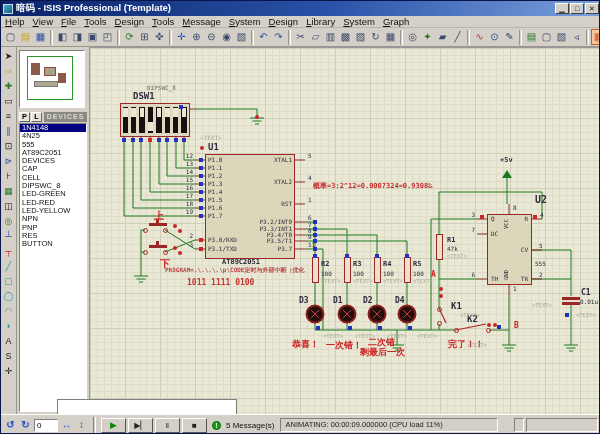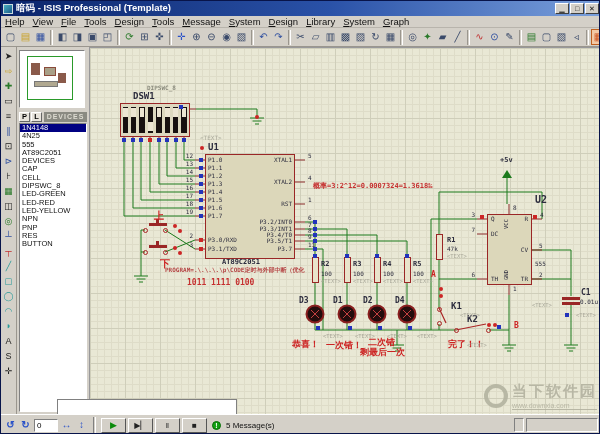--- a/index.html
+++ b/index.html
@@ -176,27 +176,20 @@
         <div class="dev">LED-GREEN</div>
         <div class="dev">LED-RED</div>
         <div class="dev">LED-YELLOW</div>
         <div class="dev">NPN</div>
         <div class="dev">PNP</div>
         <div class="dev">RES</div>
         <div class="dev">BUTTON</div>
       </div>
   </div>
   <div class="schem" id="schem">
-    <div class="watermark">
-      <div class="wm-o"></div>
-      <div>
-        <div class="wm-cn">当下软件园</div>
-        <div class="wm-en">www.downxia.com</div>
-      </div>
-    </div>
   <svg width="512" height="367">
         <polyline points="100,61 106,61" fill="none" stroke="#8a2a2a" stroke-width="1"></polyline>
         <polyline points="106,61 167,61 167,70" fill="none" stroke="#1c7a1c" stroke-width="1"></polyline>
         <polyline points="51,182 55,182" fill="none" stroke="#1c7a1c" stroke-width="1"></polyline>
         <polyline points="51,204 55,204" fill="none" stroke="#1c7a1c" stroke-width="1"></polyline>
         <polyline points="51,182 51,228" fill="none" stroke="#1c7a1c" stroke-width="1"></polyline>
         <polyline points="75,182 105,201" fill="none" stroke="#1c7a1c" stroke-width="1"></polyline>
         <polyline points="75,204 105,192" fill="none" stroke="#1c7a1c" stroke-width="1"></polyline>
         <polyline points="215,174 225,174 225,209" fill="none" stroke="#1c7a1c" stroke-width="1"></polyline>
         <polyline points="215,181 257,181 257,209" fill="none" stroke="#1c7a1c" stroke-width="1"></polyline>
@@ -420,21 +413,21 @@
       <div class="stext" style="left: 218px; top: 170px; font-size: 6px; color: rgb(43, 43, 61); transform: translateY(-50%);">6</div>
       <div class="stext" style="left: 218px; top: 177px; font-size: 6px; color: rgb(43, 43, 61); transform: translateY(-50%);">7</div>
       <div class="stext" style="left: 218px; top: 183px; font-size: 6px; color: rgb(43, 43, 61); transform: translateY(-50%);">8</div>
       <div class="stext" style="left: 218px; top: 189px; font-size: 6px; color: rgb(43, 43, 61); transform: translateY(-50%);">9</div>
       <div class="stext" style="left: 218px; top: 197px; font-size: 6px; color: rgb(43, 43, 61); transform: translateY(-50%);">11</div>
       <div class="stext" style="left: 132px; top: 214px; font-size: 7px; color: rgb(43, 43, 61); font-weight: bold; transform: translateY(-50%);">AT89C2051</div>
       <div class="stext" style="left: 75px; top: 222px; font-size: 6px; color: rgb(181, 69, 69); font-weight: bold; transform: translateY(-50%);">PROGRAM=.\.\.\.\p\CODE定时与外部中断（优化</div>
       <div class="stext" style="left: 97px; top: 235px; font-size: 8px; color: rgb(197, 48, 48); font-weight: bold; transform: translateY(-50%);">1011 1111 0100</div>
       <div class="stext" style="left: 64px; top: 168px; font-size: 10px; color: rgb(204, 34, 34); font-weight: bold; transform: translateY(-50%);">上</div>
       <div class="stext" style="left: 70px; top: 216px; font-size: 10px; color: rgb(204, 34, 34); font-weight: bold; transform: translateY(-50%);">下</div>
-      <div class="stext" style="left: 223px; top: 138px; font-size: 7px; color: rgb(197, 48, 48); font-weight: bold; transform: translateY(-50%);">概率=3:2^12=0.0007324=1.3618‰</div>
+      <div class="stext" style="left: 223px; top: 138px; font-size: 7px; color: rgb(197, 48, 48); font-weight: bold; transform: translateY(-50%);">概率=3:2^12=0.0007324=0.9308‰</div>
       <div class="stext" style="left: 231px; top: 216px; font-size: 7px; color: rgb(43, 43, 61); font-weight: bold; transform: translateY(-50%);">R2</div>
       <div class="stext" style="left: 263px; top: 216px; font-size: 7px; color: rgb(43, 43, 61); font-weight: bold; transform: translateY(-50%);">R3</div>
       <div class="stext" style="left: 293px; top: 216px; font-size: 7px; color: rgb(43, 43, 61); font-weight: bold; transform: translateY(-50%);">R4</div>
       <div class="stext" style="left: 323px; top: 216px; font-size: 7px; color: rgb(43, 43, 61); font-weight: bold; transform: translateY(-50%);">R5</div>
       <div class="stext" style="left: 231px; top: 226px; font-size: 6px; color: rgb(43, 43, 61); transform: translateY(-50%);">100</div>
       <div class="stext" style="left: 263px; top: 226px; font-size: 6px; color: rgb(43, 43, 61); transform: translateY(-50%);">100</div>
       <div class="stext" style="left: 293px; top: 226px; font-size: 6px; color: rgb(43, 43, 61); transform: translateY(-50%);">100</div>
       <div class="stext" style="left: 323px; top: 226px; font-size: 6px; color: rgb(43, 43, 61); transform: translateY(-50%);">100</div>
       <div class="stext" style="left: 231px; top: 234px; font-size: 5.5px; color: rgb(169, 168, 154); transform: translateY(-50%);">&lt;TEXT&gt;</div>
       <div class="stext" style="left: 263px; top: 234px; font-size: 5.5px; color: rgb(169, 168, 154); transform: translateY(-50%);">&lt;TEXT&gt;</div>
@@ -493,16 +486,17 @@
     <input class="anglein" value="0" style="">
     <div class="rotbtn">↔</div>
     <div class="rotbtn">↕</div>
     <div class="bsep"></div>
     <div class="simbtn play">▶</div>
     <div class="simbtn">▶▏</div>
     <div class="simbtn">‖</div>
     <div class="simbtn">■</div>
     <div class="msgdot">!</div>
     <div class="msgtext">5 Message(s)</div>
+    <div class="statusbox">ANIMATING: 00:00:09.000000 (CPU load 11%)</div>
     <div class="minibox" style="width:10px;margin-left:auto;"></div>
     <div class="minibox" style="width:72px;"></div>
   </div>
 </div>
 
 </body></html>

